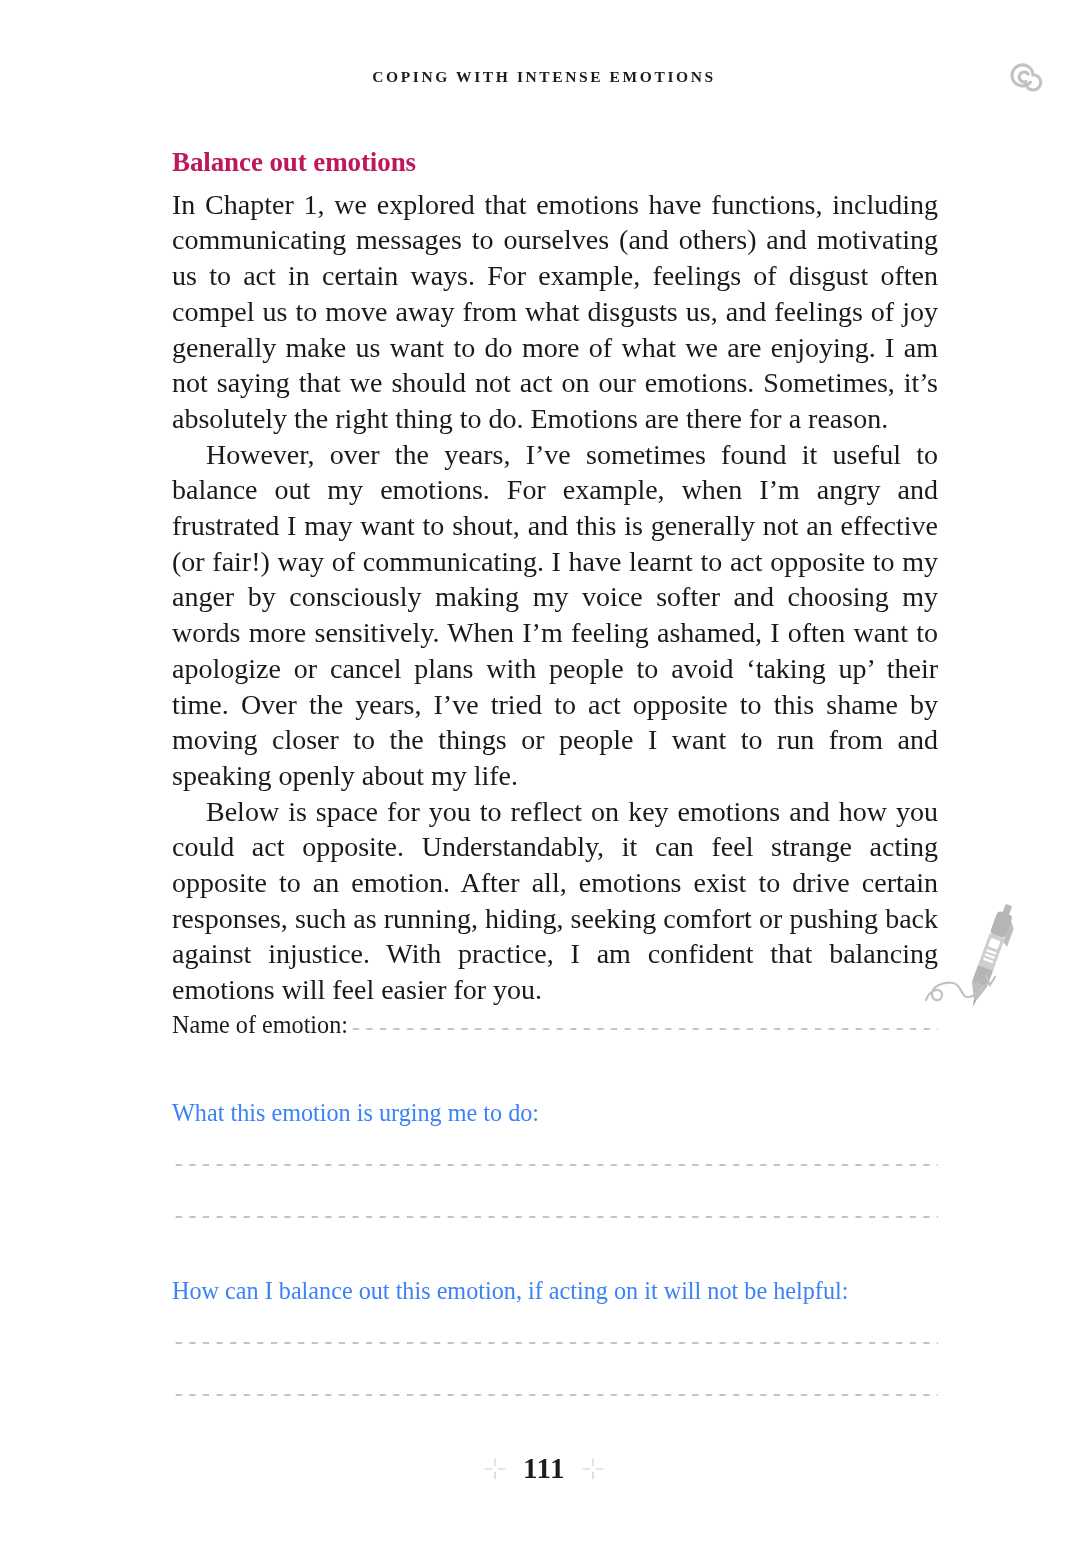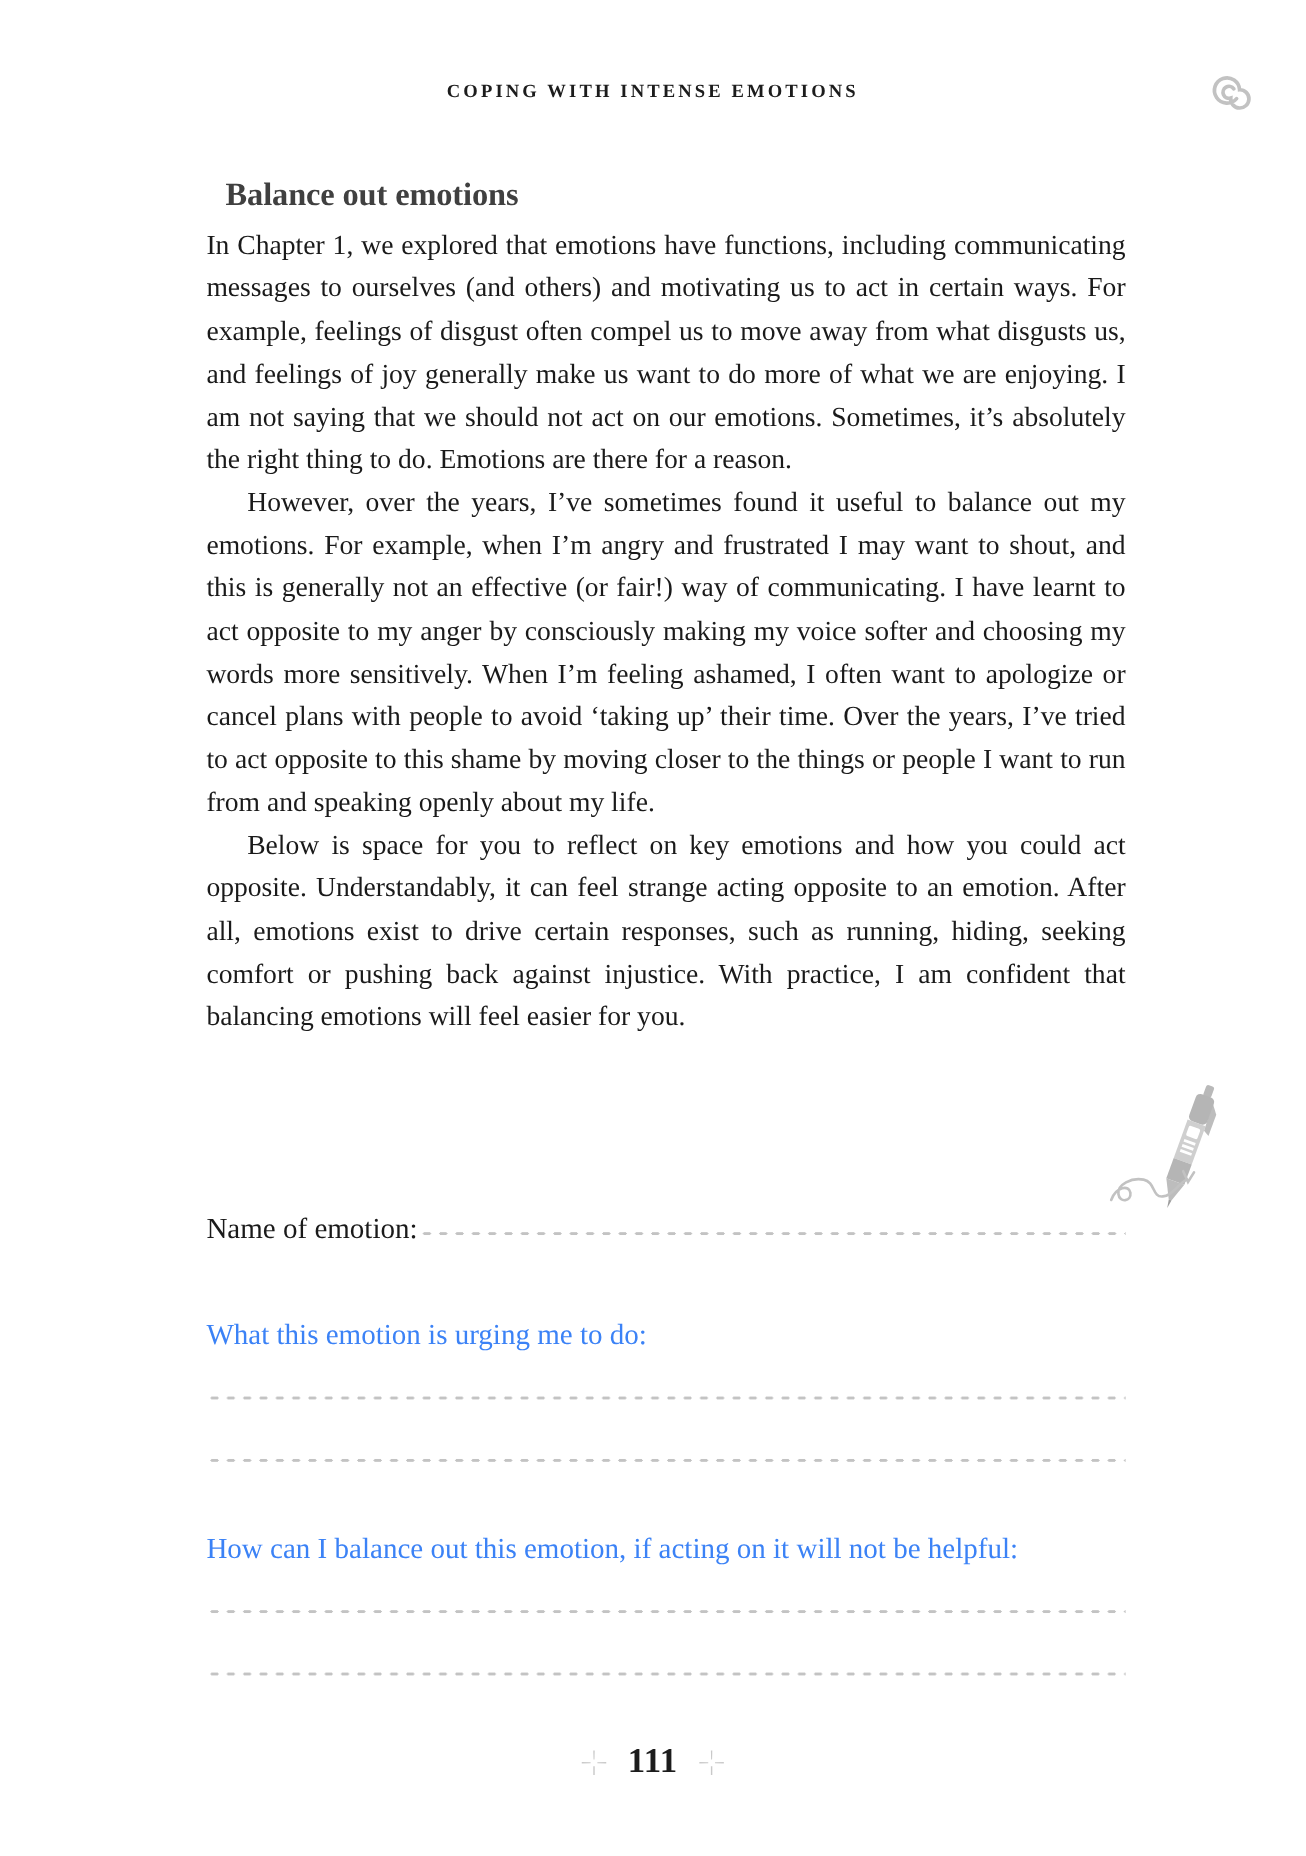--- a/index.html
+++ b/index.html
@@ -45,28 +45,28 @@
     position: absolute;
     left: 172px;
     top: 148px;
     width: 766px;
   }
 
   .section-title {
     font-size: 27px;
     font-weight: 700;
     line-height: 1.1;
-    margin: 0 0 9px 16px;
+    margin: 0 0 9px 0;
     letter-spacing: -0.1px;
-    color: #404040;
+    color: #be185d;
   }
 
   p.body {
     margin: 0;
-    font-size: 23px;
+    font-size: 28px;
     line-height: 35.7px;
     text-align: justify;
     text-justify: inter-word;
     color: #1a1a1a;
     hyphens: none;
   }
   p.body.indent {
     text-indent: 34px;
   }
   p.body.last-line-left {

